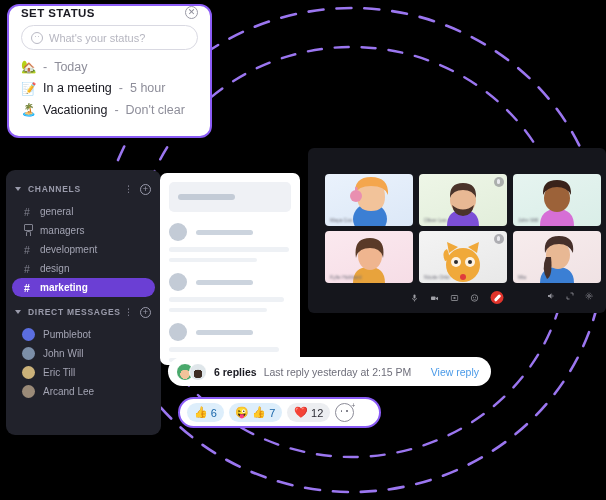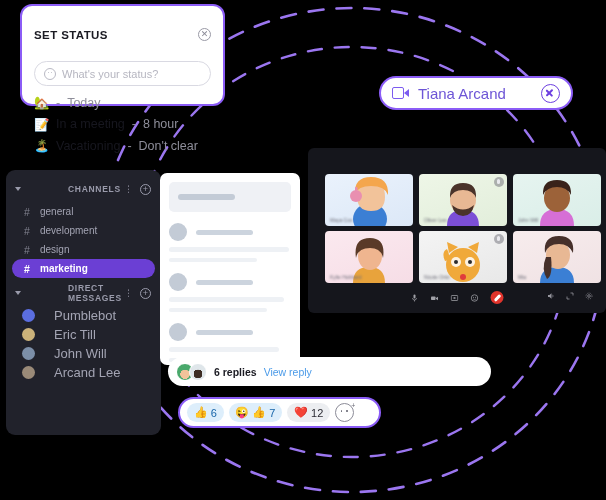--- a/index.html
+++ b/index.html
@@ -9,32 +9,32 @@
     font-family: "Liberation Sans", sans-serif;
     overflow: hidden;
   }
   #stage { position: relative; width: 606px; height: 500px; background:#000; }
 
   
   .rings { position:absolute; inset:0; pointer-events:none; }
 
   
   .status-card {
-    position:absolute; left:20px; top:4px; width:205px; height:102px;
+    position:absolute; left:7px; top:4px; width:205px; height:134px;
     background:#ffffff; border:2.5px solid #8b5cf6; border-radius:12px;
-    padding:22px 12px 8px 12px; z-index:40;
+    padding:0 12px 8px 12px; z-index:40;
   }
   .status-head { display:flex; align-items:center; justify-content:space-between; }
   .status-title { font-size:11.5px; font-weight:700; color:#1b1b23; letter-spacing:.4px; }
   .close-x {
     width:13px; height:13px; border-radius:50%; border:1.1px solid #9a9aa6;
     color:#8a8a96; font-size:9px; line-height:11px; text-align:center; cursor:pointer;
   }
   .status-input {
-    margin-top:20px; height:25px; border:1px solid #d9d9e2; border-radius:13px;
+    margin-top:6px; height:25px; border:1px solid #d9d9e2; border-radius:13px;
     display:flex; align-items:center; gap:6px; padding:0 9px;
   }
   .smile {
     width:12px;height:12px;border-radius:50%;border:1.1px solid #b9b9c4;position:relative;flex:none;
   }
   .smile::before{content:"";position:absolute;left:2.6px;top:3.4px;width:1.4px;height:1.4px;border-radius:50%;background:#b9b9c4;}
   .smile::after{content:"";position:absolute;right:2.6px;top:3.4px;width:1.4px;height:1.4px;border-radius:50%;background:#b9b9c4;}
   .status-ph { font-size:11px; color:#b6b6c0; }
   .status-list { margin-top:9px; display:flex; flex-direction:column; gap:6.5px; }
   .status-row { display:flex; align-items:center; gap:7px; font-size:12.5px; cursor:pointer; }
@@ -57,31 +57,31 @@
   .call-close::before,.call-close::after{content:"";position:absolute;left:3.4px;top:7.3px;width:8.5px;height:1.8px;background:#6d3fe0;border-radius:1px;}
   .call-close::before{transform:rotate(45deg);} .call-close::after{transform:rotate(-45deg);}
 
   
   .sidebar {
     position:absolute; left:6px; top:170px; width:155px; height:265px;
     background:#21222b; border-radius:9px; padding:10px 0 0 0; z-index:20; overflow:hidden;
   }
   .sb-head { display:flex; align-items:center; padding:0 10px 0 9px; height:18px; margin-bottom:4px; }
   .chev { width:0;height:0;border-left:3.5px solid transparent;border-right:3.5px solid transparent;border-top:4.5px solid #9a9bab; margin-right:7px; flex:none; }
-  .sb-head-txt { font-size:8.5px; letter-spacing:.7px; color:#9a9bab; flex:1; font-weight:600;margin-left:40px; }
+  .sb-head-txt { font-size:8.5px; letter-spacing:.7px; color:#9a9bab; flex:1; font-weight:600; }
   .dots { color:#9a9bab; font-size:9px; letter-spacing:0; margin-right:7px; line-height:8px; }
   .plus-c { width:11px;height:11px;border-radius:50%;border:1px solid #9a9bab;color:#9a9bab;font-size:9px;line-height:9px;text-align:center;flex:none; }
   .chan { display:flex; align-items:center; height:19px; padding:0 9px 0 18px; font-size:10px; color:#a3a4b3; gap:8px; cursor:pointer; }
   .chan .hash { color:#81828f; font-size:10.5px; width:8px; }
   .chan.active { background:#6b3fd4; color:#fff; border-radius:10px; margin:0 6px; padding-left:12px; font-weight:700; }
   .chan.active .hash { color:#fff; }
   .lock { width:7px;height:8px;position:relative; }
   .lock::before{content:"";position:absolute;left:0;bottom:0;width:7px;height:5px;border:1px solid #81828f;border-radius:1px;}
   .lock::after{content:"";position:absolute;left:1.6px;top:0;width:3.8px;height:4px;border:1px solid #81828f;border-bottom:none;border-radius:2px 2px 0 0;}
-  .dm { display:flex; align-items:center; height:19px; padding:0 9px 0 16px; font-size:13px; color:#a3a4b3; gap:19px; cursor:pointer; }
+  .dm { display:flex; align-items:center; height:19px; padding:0 9px 0 16px; font-size:10px; color:#a3a4b3; gap:8px; cursor:pointer; }
   .av { width:13px;height:13px;border-radius:50%;flex:none;background:#5b6ee0; }
 
   
   .msg-card {
     position:absolute; left:160px; top:173px; width:140px; height:192px;
     background:#fff; border-radius:7px; z-index:30; padding:9px 9px 0 9px; overflow:hidden;
   }
   .sk-head { height:30px; border-radius:5px; background:#eff1f5; display:flex; align-items:center; padding-left:9px; }
   .sk-head-bar { width:57px; height:6px; border-radius:3px; background:#c3cbd6; }
   .sk-msg { margin-top:11px; }
@@ -264,20 +264,24 @@
       <span class="sb-head-txt">CHANNELS</span>
       <span class="dots">⋮</span>
       <span class="plus-c">+</span>
     </div>
 
     <div class="chan">
       <span class="hash">#</span>
       <span>general</span>
     </div>
     <div class="chan">
+      <span class="hash"><span class="lock"></span></span>
+      <span>managers</span>
+    </div>
+    <div class="chan">
       <span class="hash">#</span>
       <span>development</span>
     </div>
     <div class="chan">
       <span class="hash">#</span>
       <span>design</span>
     </div>
     <div class="chan active">
       <span class="hash">#</span>
       <span>marketing</span>
@@ -288,26 +292,26 @@
       <span class="sb-head-txt">DIRECT MESSAGES</span>
       <span class="dots">⋮</span>
       <span class="plus-c">+</span>
     </div>
 
     <div class="dm">
       <span class="av" style="background:#5b6ee0"></span>
       <span>Pumblebot</span>
     </div>
     <div class="dm">
+      <span class="av" style="background:#7c8fa8"></span>
+      <span>John Will</span>
+    </div>
+    <div class="dm">
       <span class="av" style="background:#cbb27a"></span>
       <span>Eric Till</span>
-    </div>
-    <div class="dm">
-      <span class="av" style="background:#7c8fa8"></span>
-      <span>John Will</span>
     </div>
     <div class="dm">
       <span class="av" style="background:#9a8a78"></span>
       <span>Arcand Lee</span>
     </div>
   </div>
 
   <div class="msg-card">
     <div class="sk-head">
       <span class="sk-head-bar"></span>
@@ -337,20 +341,21 @@
       <div class="sk-l" style="width:70%"></div>
     </div>
   </div>
 
   <div class="thread">
     <span class="th-avs">
       <span class="th-av" style="background:radial-gradient(circle at 50% 65%,#f2c39a 35%,#4aa96c 36%)"></span>
       <span class="th-av" style="background:radial-gradient(circle at 50% 62%,#3c2c24 34%,#dfe6ea 35%)"></span>
     </span>
     <span class="th-count">6 replies</span>
+    <span class="th-meta">Last reply yesterday at 2:15 PM</span>
     <span class="th-link">View reply</span>
   </div>
 
   <div class="reactions">
     <span class="pill">
       <span class="emo">👍</span>
       <span>6</span>
     </span>
     <span class="pill">
       <span class="emo">😜</span>
@@ -359,49 +364,41 @@
     </span>
     <span class="pill gray">
       <span class="emo">❤️</span>
       <span>12</span>
     </span>
     <span class="add-react">
       <span class="ar-plus">+</span>
     </span>
   </div>
 
-  <div class="call-badge">
-    <span class="cam-ico">
-      <span class="body"></span>
-        <span class="lens"></span>
-    </span>
-    <span class="call-name">Tiana Arcand</span>
-    <span class="call-close"></span>
-  </div>
 
   <div class="status-card">
     <div class="status-head">
       <span class="status-title">SET STATUS</span>
       <span class="close-x">✕</span>
     </div>
     <div class="status-input">
       <span class="smile"></span>
       <span class="status-ph">What's your status?</span>
     </div>
     <div class="status-list">
       <div class="status-row">
         <span class="status-emo">🏡</span>
         <span class="status-dur">-</span>
         <span class="status-dur">Today</span>
       </div>
       <div class="status-row">
         <span class="status-emo">📝</span>
         <span class="status-label">In a meeting</span>
         <span class="status-dur">-</span>
-        <span class="status-dur">8 hour</span>
+        <span class="status-dur">5 hour</span>
       </div>
       <div class="status-row">
         <span class="status-emo">🏝️</span>
         <span class="status-label">Vacationing</span>
         <span class="status-dur">-</span>
         <span class="status-dur">Don't clear</span>
       </div>
     </div>
   </div>
 

